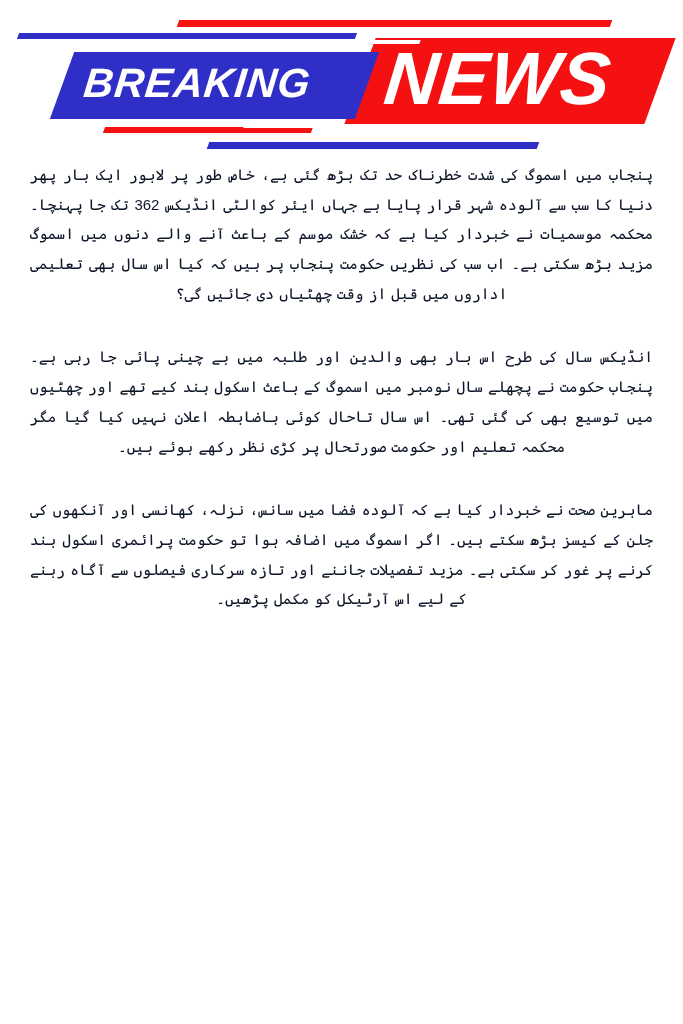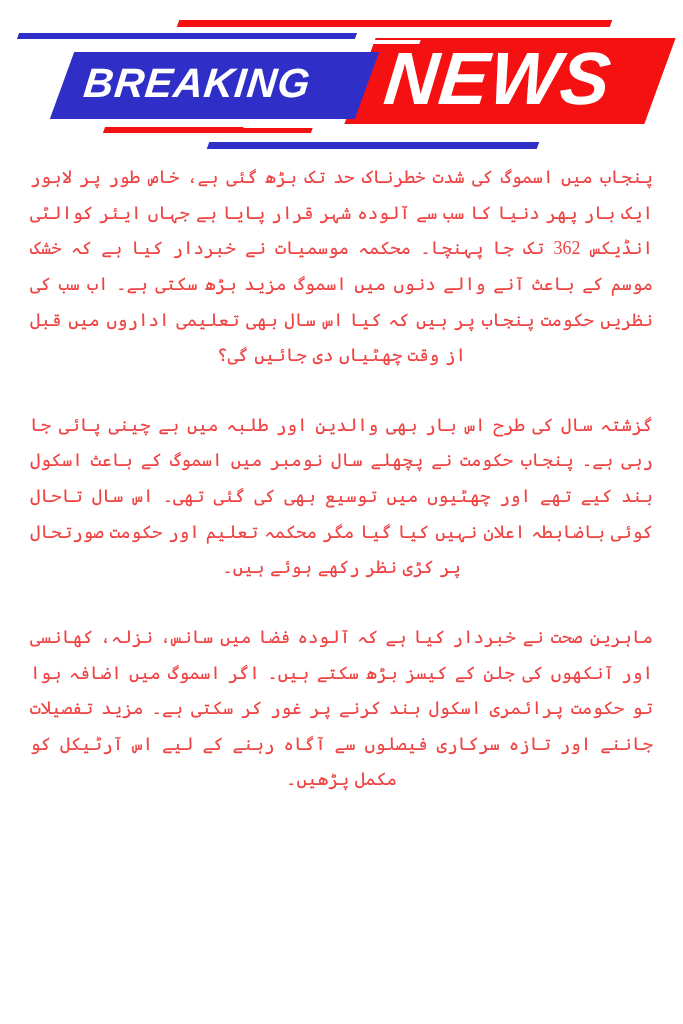--- a/index.html
+++ b/index.html
@@ -127,24 +127,24 @@
     left: 0;
     width: 683px;
     padding: 0 30px;
     box-sizing: border-box;
     direction: rtl;
     text-align: justify;
     text-align-last: center;
   }
   .para {
     margin: 0 0 34px 0;
-    font-size: 18px;
+    font-size: 15px;
     line-height: 1.98;
-    font-family: Liberation Serif, serif;
-    color: #ef4444;
+    font-family: Liberation Sans, sans-serif;
+    color: #0f172a;
     word-spacing: 1px;
   }
   .para:last-child { margin-bottom: 0; }
 </style>
 </head>
 <body style="color: rgb(13, 13, 13); background: rgb(255, 255, 255);">
 
 <div class="banner">
   <div class="rule rule-top-red"></div>
   <div class="rule rule-top-blue"></div>
@@ -157,15 +157,15 @@
 
   <div class="word word-breaking">BREAKING</div>
   <div class="word word-news">NEWS</div>
 
   <div class="rule rule-bot-red"></div>
   <div class="rule rule-bot-blue"></div>
 </div>
 
 <div class="article" dir="rtl">
   <p class="para">پنجاب میں اسموگ کی شدت خطرناک حد تک بڑھ گئی ہے، خاص طور پر لاہور ایک بار پھر دنیا کا سب سے آلودہ شہر قرار پایا ہے جہاں ایئر کوالٹی انڈیکس 362 تک جا پہنچا۔ محکمہ موسمیات نے خبردار کیا ہے کہ خشک موسم کے باعث آنے والے دنوں میں اسموگ مزید بڑھ سکتی ہے۔ اب سب کی نظریں حکومت پنجاب پر ہیں کہ کیا اس سال بھی تعلیمی اداروں میں قبل از وقت چھٹیاں دی جائیں گی؟</p>
-  <p class="para">گزشتہ سال کی طرح اس بار بھی والدین اور طلبہ میں بے چینی پائی جا رہی ہے۔ پنجاب حکومت نے پچھلے سال نومبر میں اسموگ کے باعث اسکول بند کیے تھے اور چھٹیوں میں توسیع بھی کی گئی تھی۔ اس سال تاحال کوئی باضابطہ اعلان نہیں کیا گیا مگر محکمہ تعلیم اور حکومت صورتحال پر کڑی نظر رکھے ہوئے ہیں۔</p>
+  <p class="para">انڈیکس سال کی طرح اس بار بھی والدین اور طلبہ میں بے چینی پائی جا رہی ہے۔ پنجاب حکومت نے پچھلے سال نومبر میں اسموگ کے باعث اسکول بند کیے تھے اور چھٹیوں میں توسیع بھی کی گئی تھی۔ اس سال تاحال کوئی باضابطہ اعلان نہیں کیا گیا مگر محکمہ تعلیم اور حکومت صورتحال پر کڑی نظر رکھے ہوئے ہیں۔</p>
   <p class="para">ماہرین صحت نے خبردار کیا ہے کہ آلودہ فضا میں سانس، نزلہ، کھانسی اور آنکھوں کی جلن کے کیسز بڑھ سکتے ہیں۔ اگر اسموگ میں اضافہ ہوا تو حکومت پرائمری اسکول بند کرنے پر غور کر سکتی ہے۔ مزید تفصیلات جاننے اور تازہ سرکاری فیصلوں سے آگاہ رہنے کے لیے اس آرٹیکل کو مکمل پڑھیں۔</p>
 </div>
 
 </body></html>

